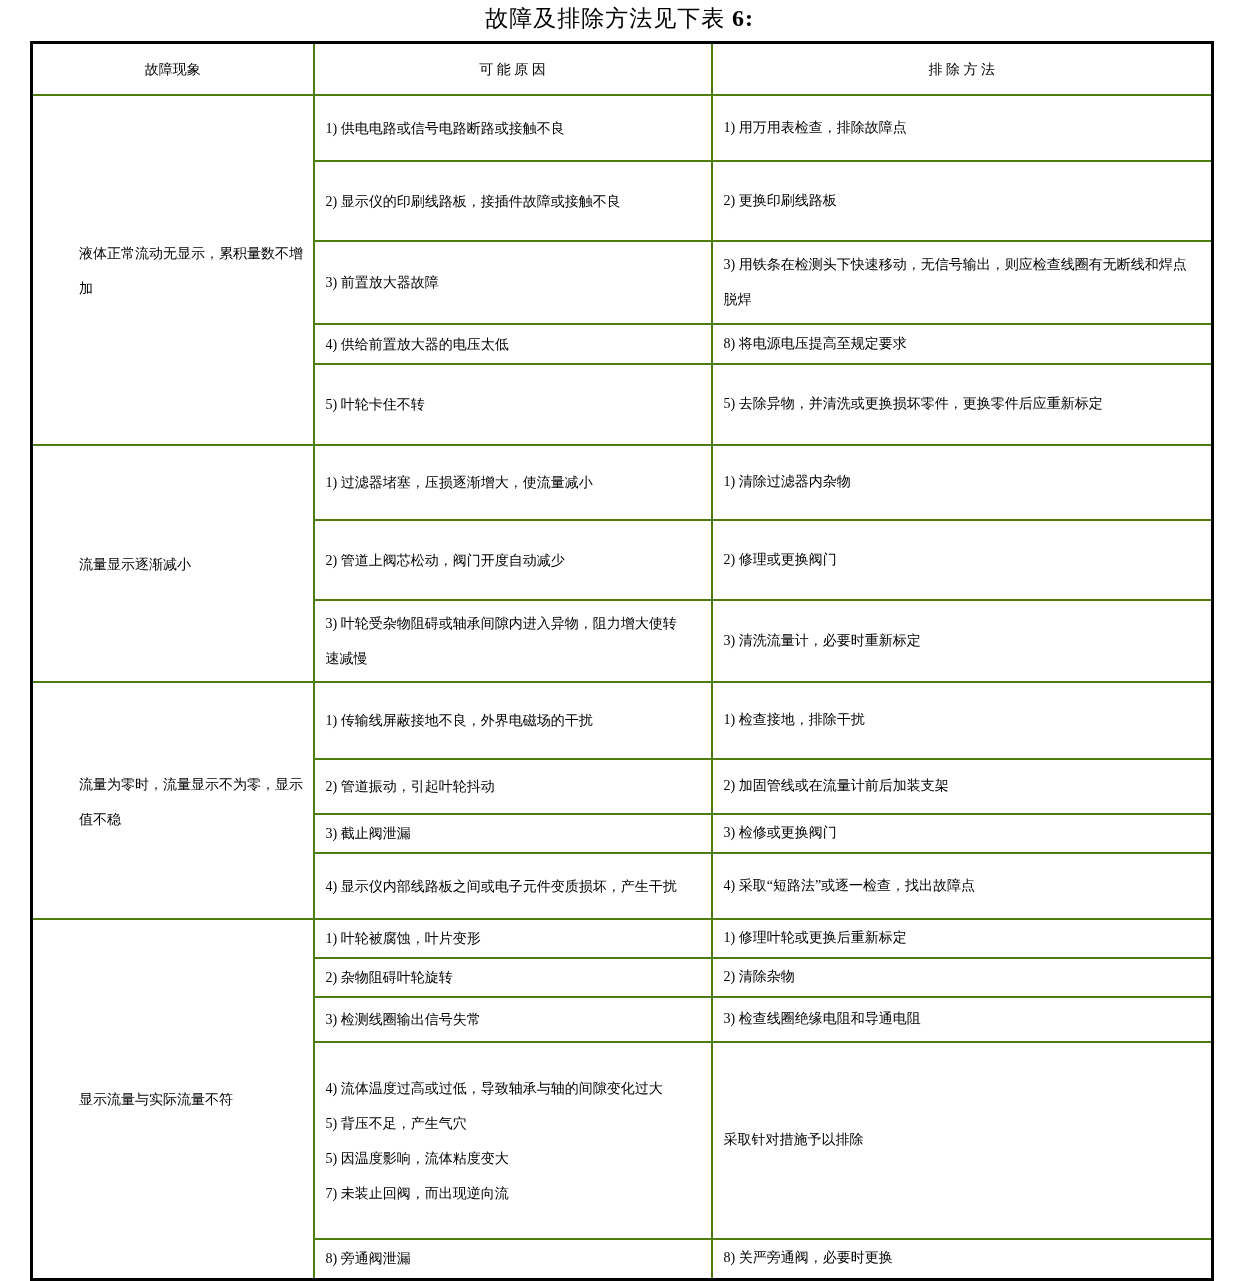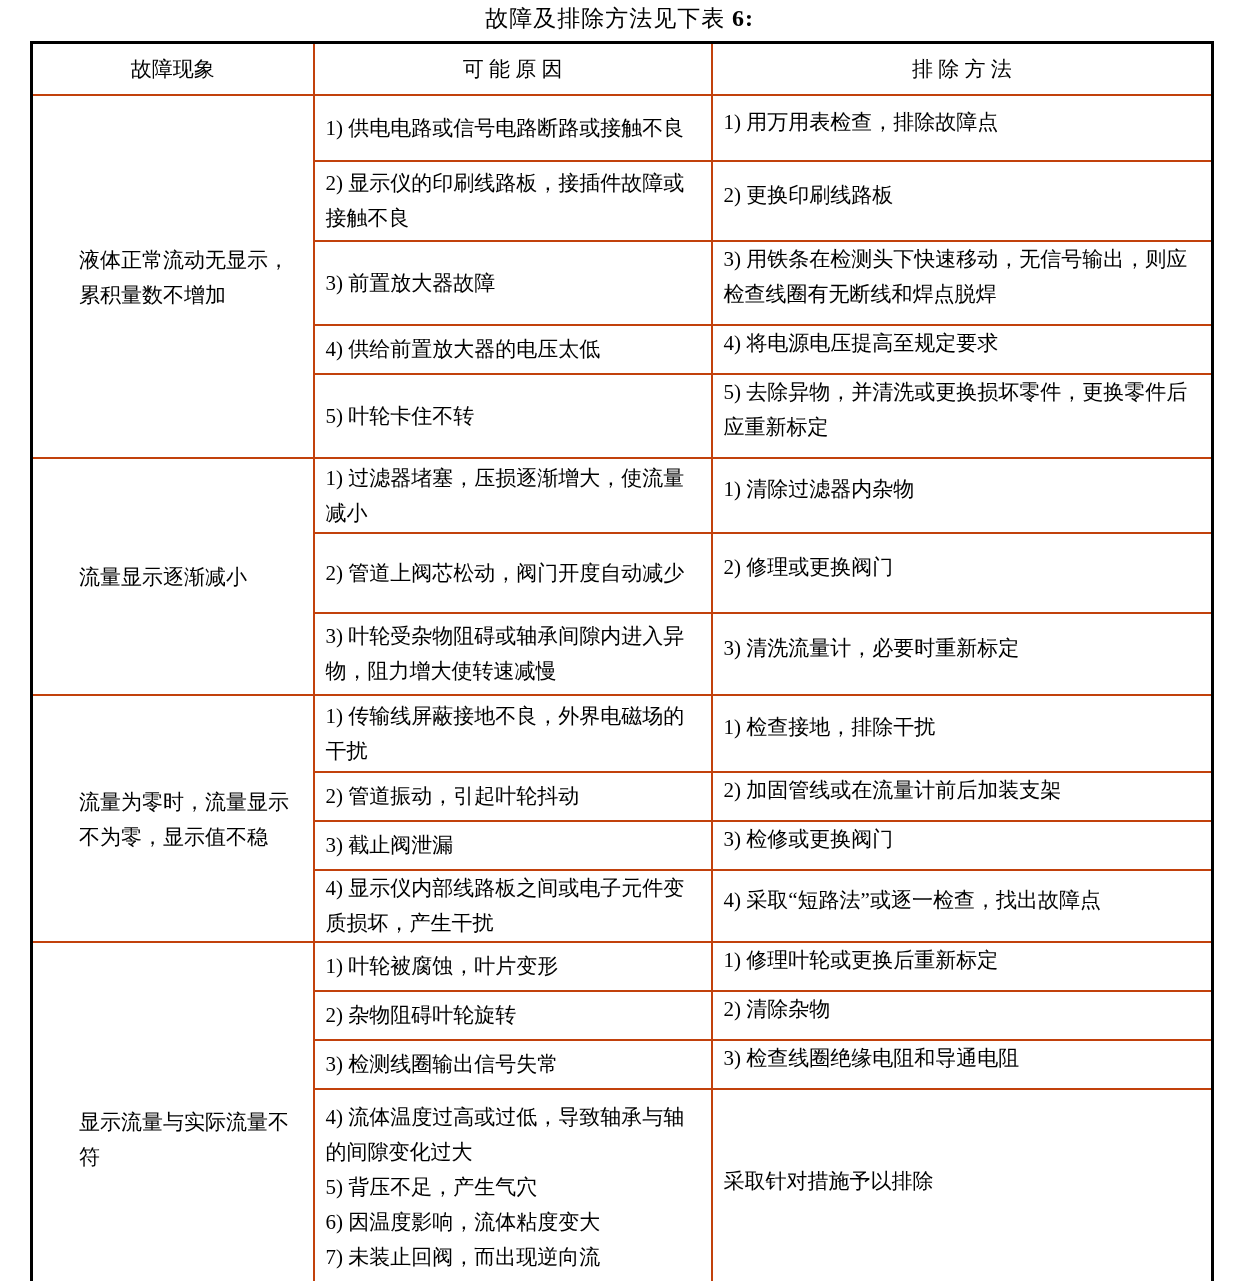--- a/index.html
+++ b/index.html
@@ -18,42 +18,42 @@
   }
   .doc-title b{font-size:24px;}
   table.fault-table{
     border-collapse:collapse;
     table-layout:fixed;
     width:1181px;
     margin:7px 0 0 30px;
     border:3px solid #000;
   }
   table.fault-table td{
-    border:2px solid #c2410c;
-    font-size:21px;
+    border:2px solid #4d7c0f;
+    font-size:14px;
     line-height:35px;
     vertical-align:middle;
     overflow:hidden;
     word-break:break-all;
   }
   td.hdr{
     height:50px;
     text-align:center;
     padding:0;
   }
   td.ph{
     padding:2px 4px 0 46px;
     text-align:left;
   }
   td.cause{
     padding:0 24px 0 11px;
     border-radius:10px;
   }
   td.remedy{
-    padding:0 12px 12px 11px;
+    padding:0 12px 2px 11px;
   }
   td.big{
     line-height:38px;
     margin-left:28px;
   }
 </style>
 </head>
 <body>
 
 <div class="doc-title">
@@ -82,21 +82,21 @@
   <tr style="height:80px">
     <td class="cause">2) 显示仪的印刷线路板，接插件故障或接触不良</td>
     <td class="remedy">2) 更换印刷线路板</td>
   </tr>
   <tr style="height:83px">
     <td class="cause">3) 前置放大器故障</td>
     <td class="remedy">3) 用铁条在检测头下快速移动，无信号输出，则应检查线圈有无断线和焊点脱焊</td>
   </tr>
   <tr style="height:40px">
     <td class="cause">4) 供给前置放大器的电压太低</td>
-    <td class="remedy">4) 将电源电压提高至规定要求</td>
+    <td class="remedy">8) 将电源电压提高至规定要求</td>
   </tr>
   <tr style="height:81px">
     <td class="cause">5) 叶轮卡住不转</td>
     <td class="remedy">5) 去除异物，并清洗或更换损坏零件，更换零件后应重新标定</td>
   </tr>
 
   <tr style="height:75px">
     <td class="ph" rowspan="3">流量显示逐渐减小</td>
     <td class="cause">1) 过滤器堵塞，压损逐渐增大，使流量减小</td>
     <td class="remedy">1) 清除过滤器内杂物</td>
@@ -108,21 +108,21 @@
   <tr style="height:82px">
     <td class="cause">3) 叶轮受杂物阻碍或轴承间隙内进入异物，阻力增大使转速减慢</td>
     <td class="remedy">3) 清洗流量计，必要时重新标定</td>
   </tr>
 
   <tr style="height:77px">
     <td class="ph" rowspan="4">流量为零时，流量显示不为零，显示值不稳</td>
     <td class="cause">1) 传输线屏蔽接地不良，外界电磁场的干扰</td>
     <td class="remedy">1) 检查接地，排除干扰</td>
   </tr>
-  <tr style="height:41px">
+  <tr style="height:55px">
     <td class="cause">2) 管道振动，引起叶轮抖动</td>
     <td class="remedy">2) 加固管线或在流量计前后加装支架</td>
   </tr>
   <tr style="height:39px">
     <td class="cause">3) 截止阀泄漏</td>
     <td class="remedy">3) 检修或更换阀门</td>
   </tr>
   <tr style="height:66px">
     <td class="cause">4) 显示仪内部线路板之间或电子元件变质损坏，产生干扰</td>
     <td class="remedy">4) 采取“短路法”或逐一检查，找出故障点</td>
@@ -138,21 +138,21 @@
     <td class="remedy">2) 清除杂物</td>
   </tr>
   <tr style="height:45px">
     <td class="cause">3) 检测线圈输出信号失常</td>
     <td class="remedy">3) 检查线圈绝缘电阻和导通电阻</td>
   </tr>
   <tr style="height:197px">
     <td class="cause big">
       <div>4) 流体温度过高或过低，导致轴承与轴的间隙变化过大</div>
       <div>5) 背压不足，产生气穴</div>
-      <div>6) 因温度影响，流体粘度变大</div>
+      <div>5) 因温度影响，流体粘度变大</div>
       <div>7) 未装止回阀，而出现逆向流</div>
     </td>
     <td class="remedy">采取针对措施予以排除</td>
   </tr>
   <tr style="height:40px">
     <td class="cause">8) 旁通阀泄漏</td>
     <td class="remedy">8) 关严旁通阀，必要时更换</td>
   </tr>
 </tbody>
   </table>

